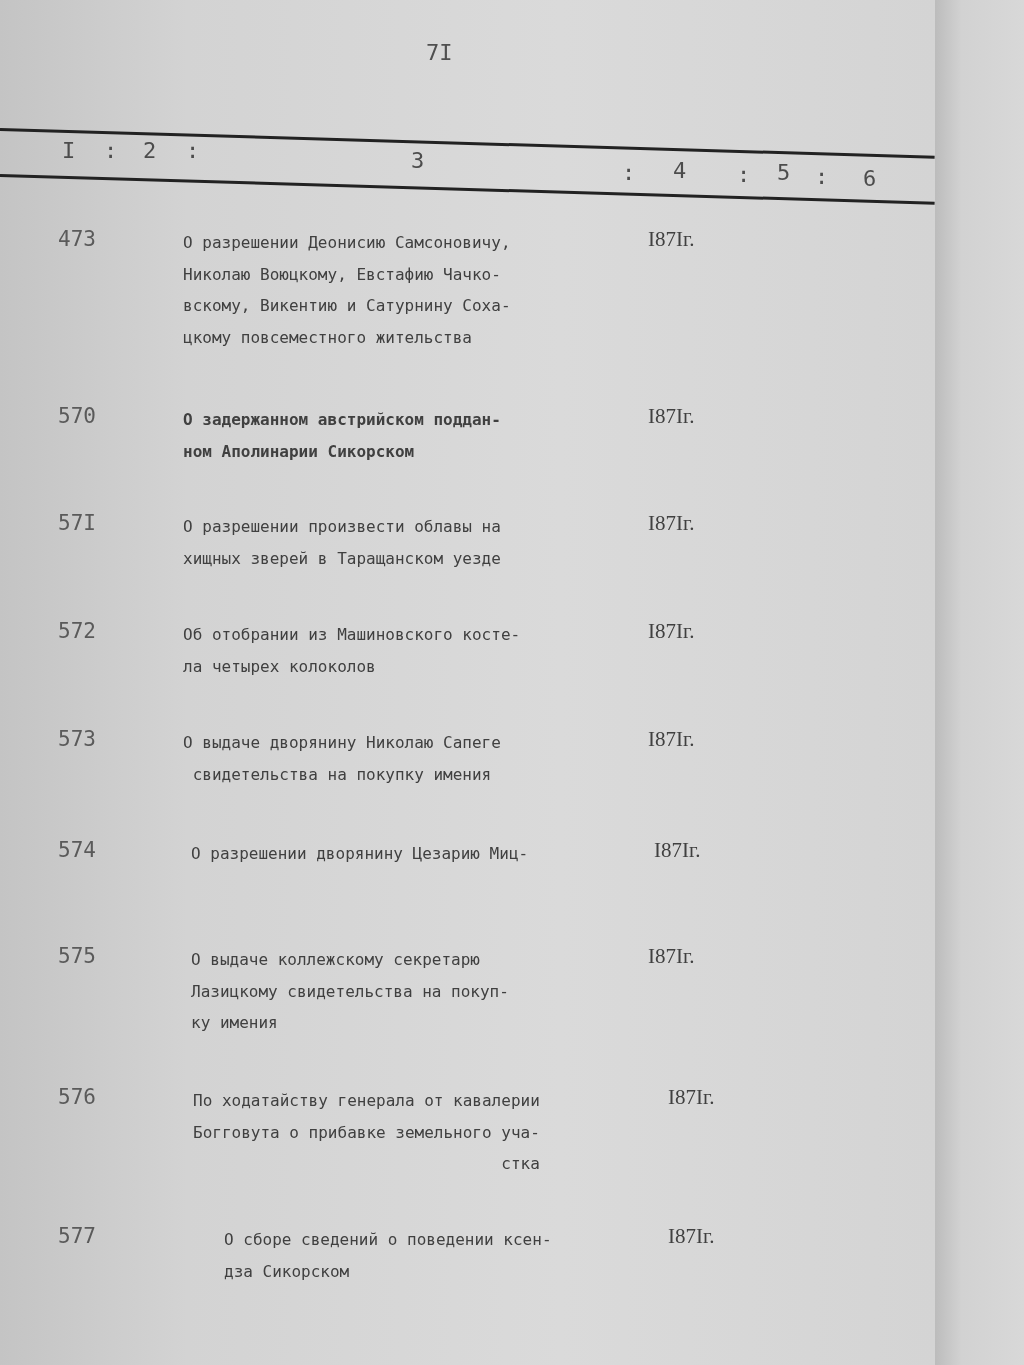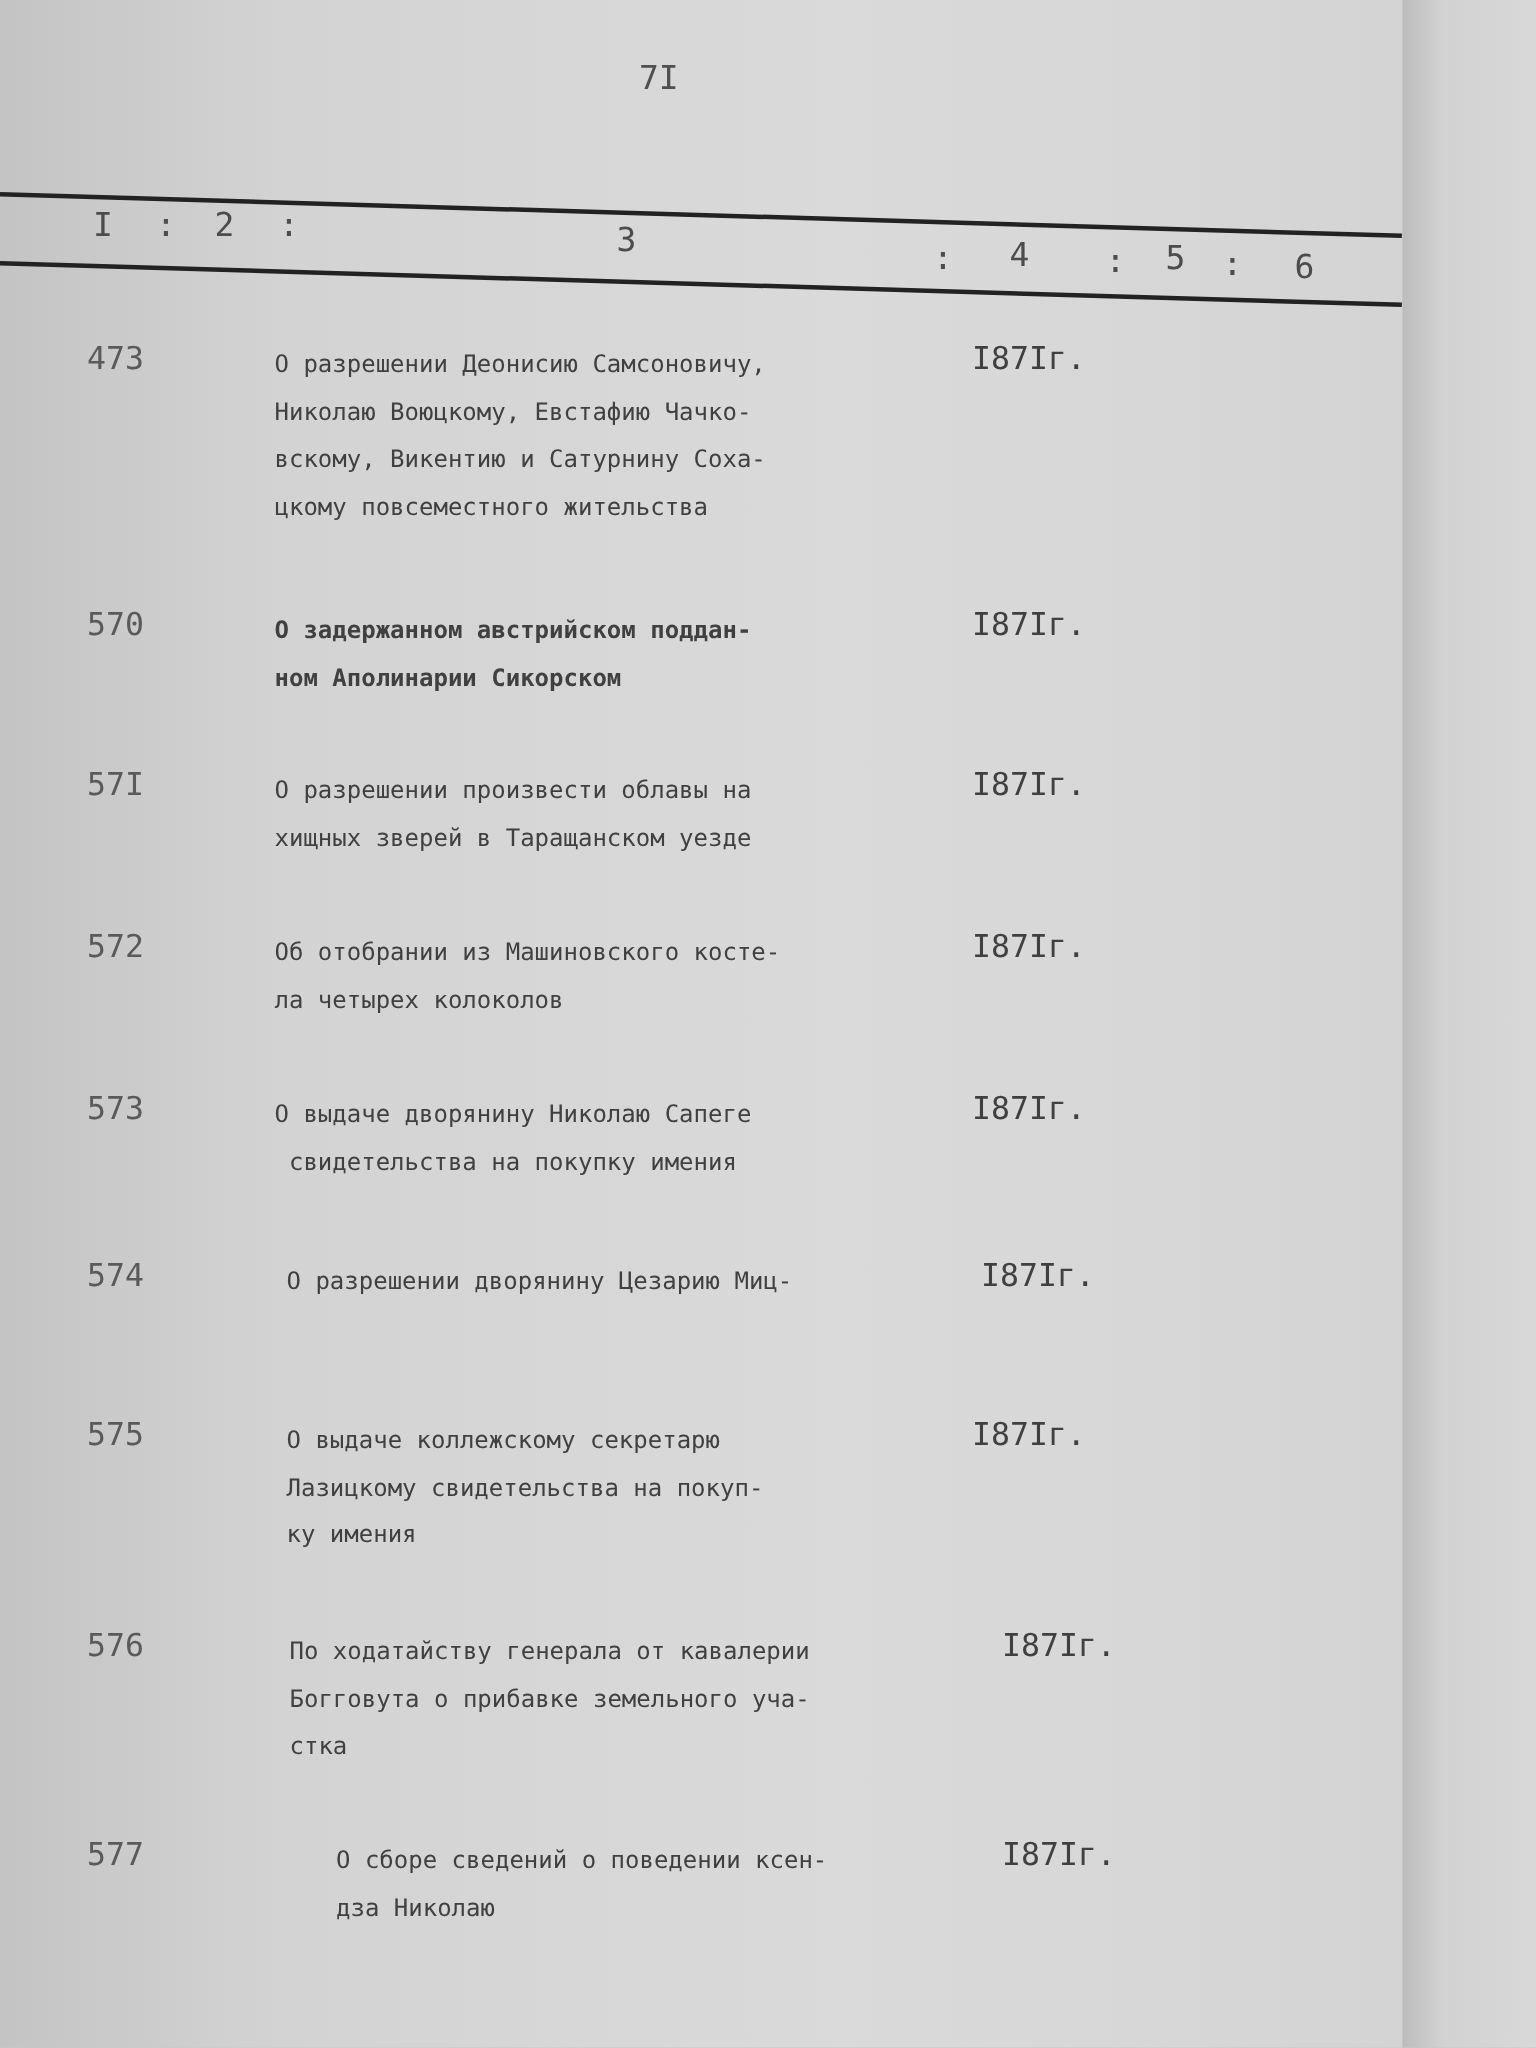--- a/index.html
+++ b/index.html
@@ -22,21 +22,21 @@
     position: absolute; left: 426px; top: 40px; font-size: 22px; color: #505050;
   }
   .hline { position: absolute; height: 3px; background: #222; transform-origin: left center; }
   .hline.top { left: 0; top: 128px; width: 935px; transform: rotate(1.7deg); }
   .hline.bottom { left: 0; top: 174px; width: 935px; transform: rotate(1.7deg); }
   .header-cols { position: absolute; left: 0; top: 138px; width: 935px; height: 40px; font-size: 22px; color: #4c4c4c; }
   .header-cols span { position: absolute; }
   .row { position: absolute; left: 0; width: 935px; }
   .row-num { position: absolute; left: 58px; font-size: 21px; color: #5a5a5a; }
   .row-desc { position: absolute; left: 183px; font-size: 16px; line-height: 31.5px; white-space: pre; color: #404040; }
-  .row-year { position: absolute; left: 648px; font-size: 21px; color: #404040; }
+  .row-year { position: absolute; left: 648px; font-size: 21px; color: #404040; font-family: Liberation Serif, serif; }
 </style>
 </head>
 <body>
 
 <div class="page">
   <div class="page-number">7I</div>
 
   <div class="hline top"></div>
   <div class="header-cols" id="hdr">
       <span style="left: 62px; top: 0px;">I</span>
@@ -84,23 +84,23 @@
         <div class="row-desc" style="left: 191px;"><div>О разрешении дворянину Цезарию Миц-</div></div>
         <div class="row-year" style="left: 654px;">I87Iг.</div>
       </div>
       <div class="row" style="top: 944px;">
         <div class="row-num">575</div>
         <div class="row-desc" style="left: 191px;"><div>О выдаче коллежскому секретарю</div><div>Лазицкому свидетельства на покуп-</div><div>ку имения</div></div>
         <div class="row-year" style="left: 648px;">I87Iг.</div>
       </div>
       <div class="row" style="top: 1085px;">
         <div class="row-num">576</div>
-        <div class="row-desc" style="left: 193px;"><div>По ходатайству генерала от кавалерии</div><div>Богговута о прибавке земельного уча-</div><div>стка</div></div>
+        <div class="row-desc" style="left: 193px; text-align: right;"><div>По ходатайству генерала от кавалерии</div><div>Богговута о прибавке земельного уча-</div><div>стка</div></div>
         <div class="row-year" style="left: 668px;">I87Iг.</div>
       </div>
       <div class="row" style="top: 1224px;">
         <div class="row-num">577</div>
-        <div class="row-desc" style="left: 193px; margin-left: 31px;"><div>О сборе сведений о поведении ксен-</div><div>дза Николаю</div></div>
+        <div class="row-desc" style="left: 193px; margin-left: 31px;"><div>О сборе сведений о поведении ксен-</div><div>дза Сикорском</div></div>
         <div class="row-year" style="left: 668px;">I87Iг.</div>
       </div>
     </div>
 </div>
 <div class="page-edge"></div>
 
 </body></html>

